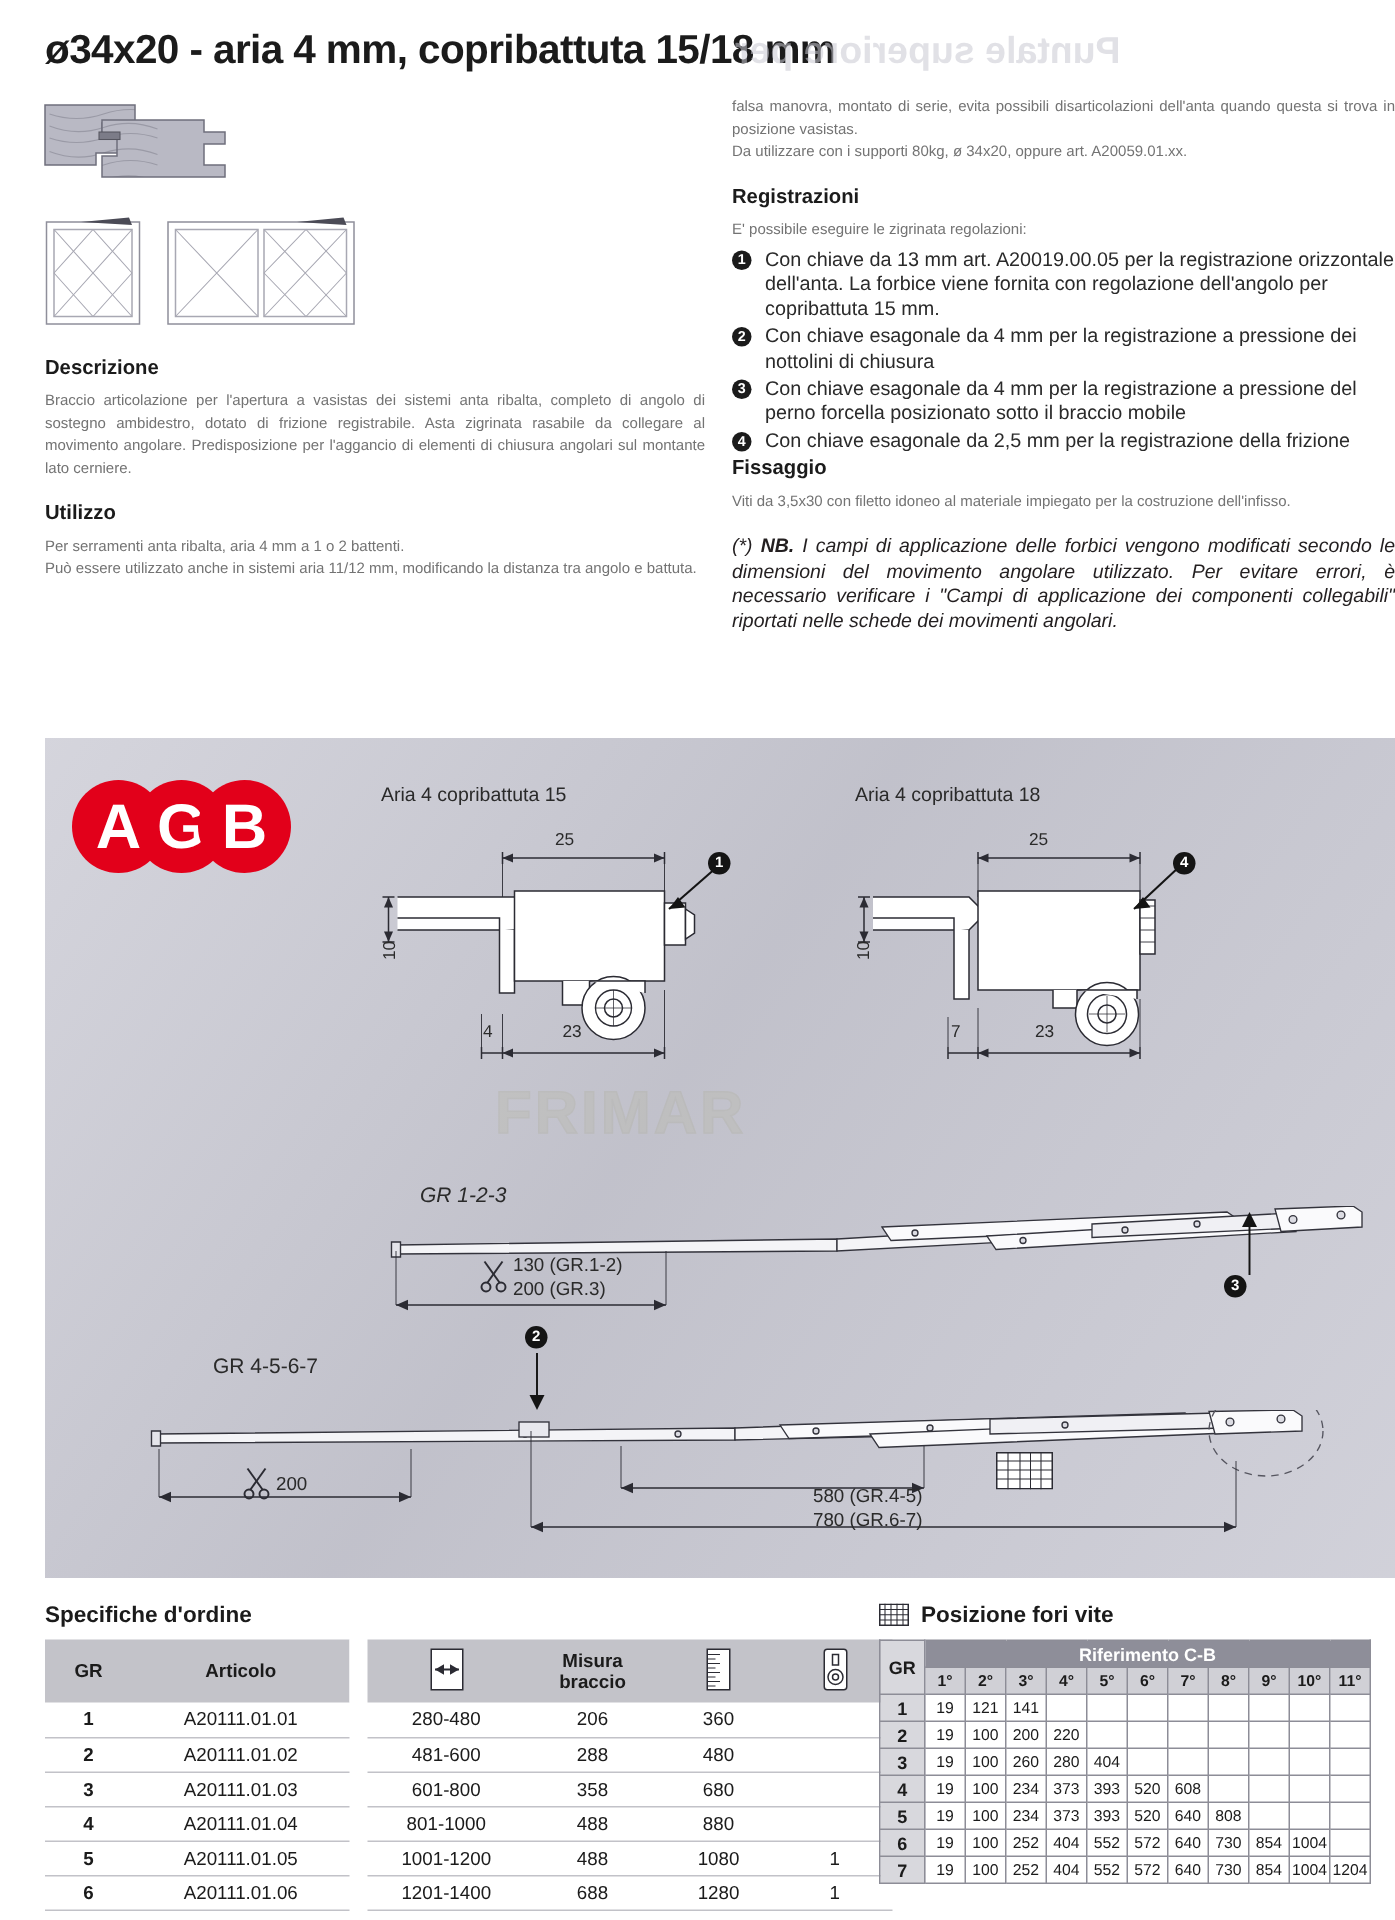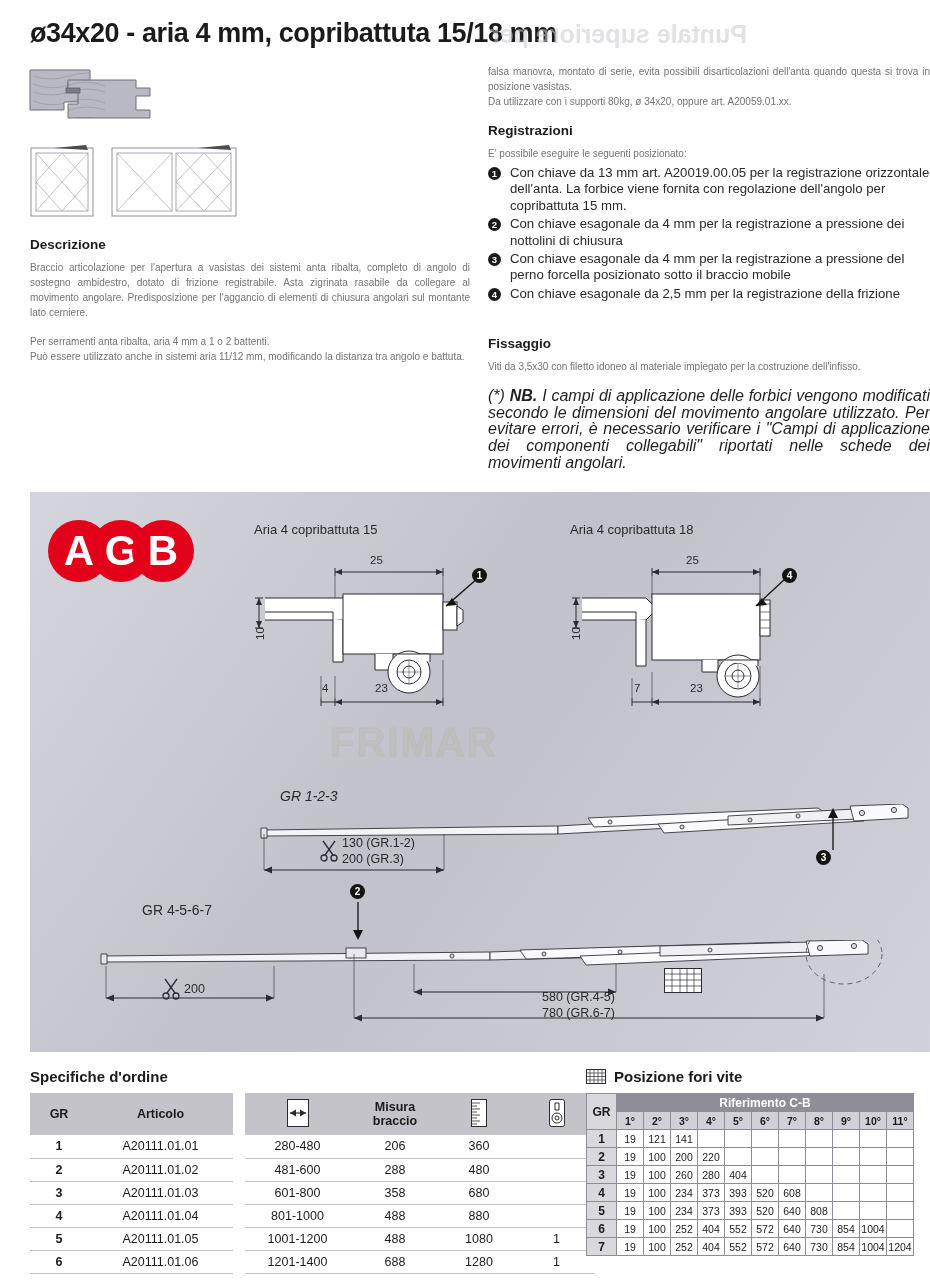--- a/index.html
+++ b/index.html
@@ -39,21 +39,21 @@
   .col-right { position:absolute; left:488px; top:64px;  width:442px; }
 
   h3.sec {
     font-size:13.5px; font-weight:bold; margin:0 0 8px 0; color:#1b1b1b;
   }
   p.body {
     font-size:10px; line-height:15px; margin:0 0 14px 0;
     text-align:justify; color:#737373;
   }
   p.body.nojust { text-align:left; }
-  .nb { font-style:italic; font-size:16px; line-height:16.6px; text-align:justify; margin:14px 0 0 0; }
+  .nb { font-style:italic; font-size:13px; line-height:16.6px; text-align:justify; margin:14px 0 0 0; }
   .nb b { font-style:italic; }
 
   
   ul.reglist { list-style:none; margin:0; padding:0; }
   ul.reglist li {
     position:relative; padding-left:22px; margin-bottom:2px;
     font-size:13.2px; line-height:16.4px; color:#2a2a2a;
   }
   .bullet-num {
     position:absolute; left:0; top:2px;
@@ -200,51 +200,52 @@
     <path d="M148 13 L203 71 M203 13 L148 71" stroke="#a8a8b3" stroke-width="0.7"></path>
     <path d="M148 42 L176 13 L203 42" stroke="#a8a8b3" stroke-width="0.7" fill="none"></path>
     <path d="M148 42 L176 71 L203 42" stroke="#a8a8b3" stroke-width="0.7" fill="none"></path>
     <path d="M170 8 L201 5 L203 10 Z" fill="#4b4b56"></path>
   </svg>
 
   <div class="col-left">
     <h3 class="sec">Descrizione</h3>
     <p class="body">Braccio articolazione per l'apertura a vasistas dei sistemi anta ribalta, completo di angolo di sostegno ambidestro, dotato di frizione registrabile. Asta zigrinata rasabile da collegare al movimento angolare. Predisposizione per l'aggancio di elementi di chiusura angolari sul montante lato cerniere.</p>
 
+    <h3 class="sec">Utilizzo</h3>
     <p class="body nojust" style="margin-bottom:0">Per serramenti anta ribalta, aria 4 mm a 1 o 2 battenti.</p>
     <p class="body" style="margin-bottom:0">Può essere utilizzato anche in sistemi aria 11/12 mm, modificando la distanza tra angolo e battuta.</p>
   </div>
 
   <div class="col-right">
     <p class="body" style="margin-bottom:0">falsa manovra, montato di serie, evita possibili disarticolazioni dell'anta quando questa si trova in posizione vasistas.</p>
     <p class="body nojust">Da utilizzare con i supporti 80kg, ø 34x20, oppure art. A20059.01.xx.</p>
 
     <h3 class="sec">Registrazioni</h3>
-    <p class="body nojust" style="margin-bottom:4px">E' possibile eseguire le seguenti posizionato:</p>
+    <p class="body nojust" style="margin-bottom:4px">E' possibile eseguire le zigrinata regolazioni:</p>
 
     <ul class="reglist">
       <li>
         <span class="bullet-num">1</span>
         <span>Con chiave da 13 mm art. A20019.00.05 per la registrazione orizzontale dell'anta. La forbice viene fornita con regolazione dell'angolo per copribattuta 15 mm.</span>
       </li>
       <li>
         <span class="bullet-num">2</span>
         <span>Con chiave esagonale da 4 mm per la registrazione a pressione dei nottolini di chiusura</span>
       </li>
       <li>
         <span class="bullet-num">3</span>
         <span>Con chiave esagonale da 4 mm per la registrazione a pressione del perno forcella posizionato sotto il braccio mobile</span>
       </li>
       <li>
         <span class="bullet-num">4</span>
         <span>Con chiave esagonale da 2,5 mm per la registrazione della frizione</span>
       </li>
     </ul>
 
-    <h3 class="sec" style="margin-top:34px">Fissaggio</h3>
+    <h3 class="sec" style="margin-top:2px">Fissaggio</h3>
     <p class="body">Viti da 3,5x30 con filetto idoneo al materiale impiegato per la costruzione dell'infisso.</p>
 
     <p class="nb"><span>(*) </span><b>NB.</b><span> I campi di applicazione delle forbici vengono modificati secondo le dimensioni del movimento angolare utilizzato. Per evitare errori, è necessario verificare i "Campi di applicazione dei componenti collegabili" riportati nelle schede dei movimenti angolari.</span></p>
   </div>
 
   <div class="drawpanel">
     <div class="noise"></div>
 
     <div class="agb">
       <div class="circ c1">A</div>

